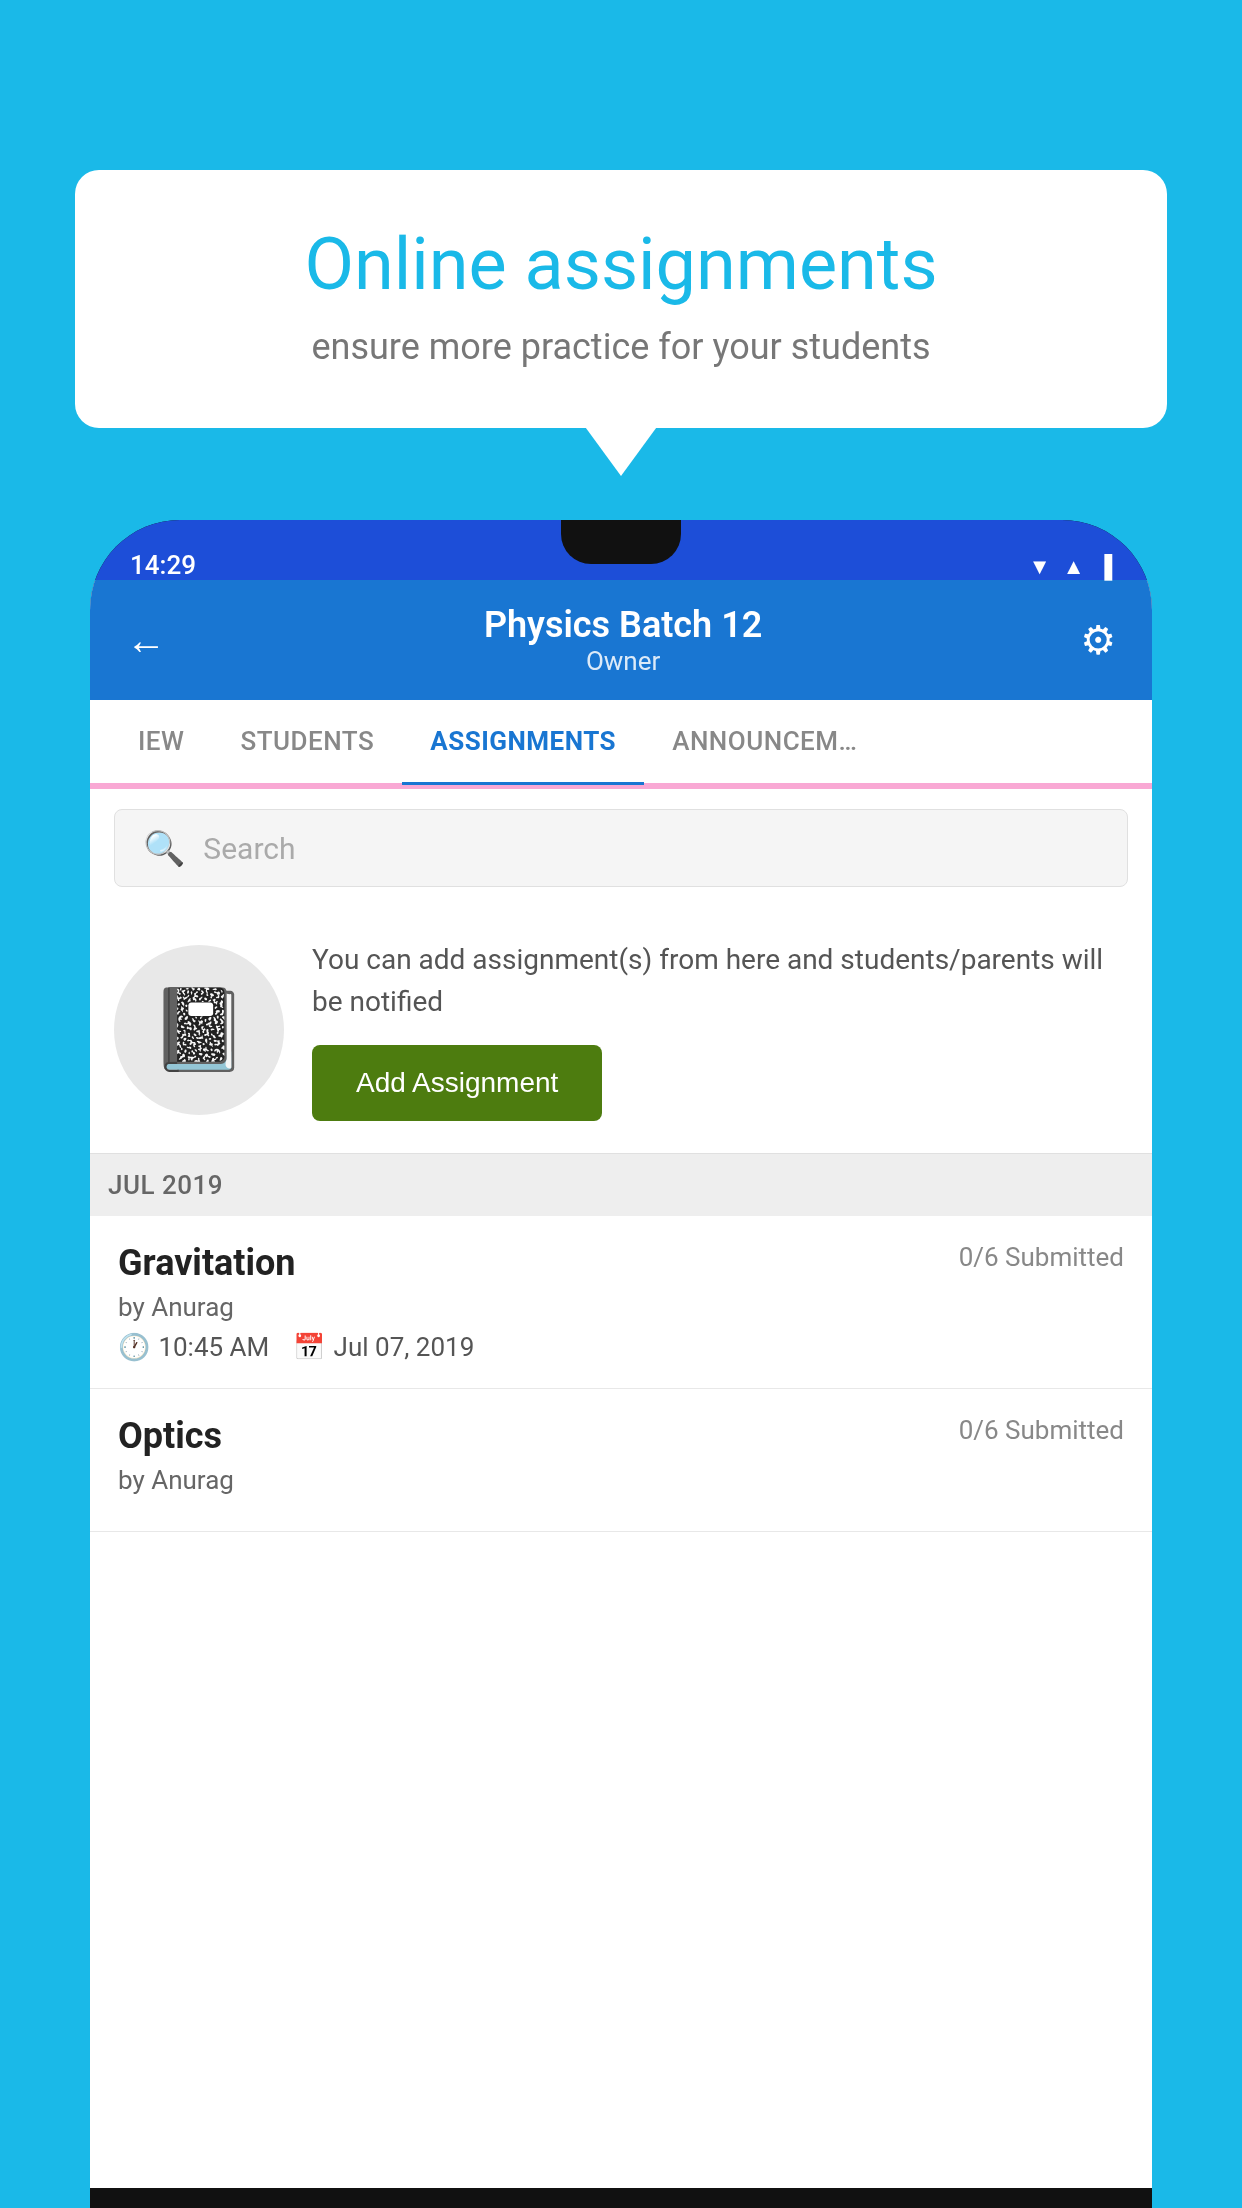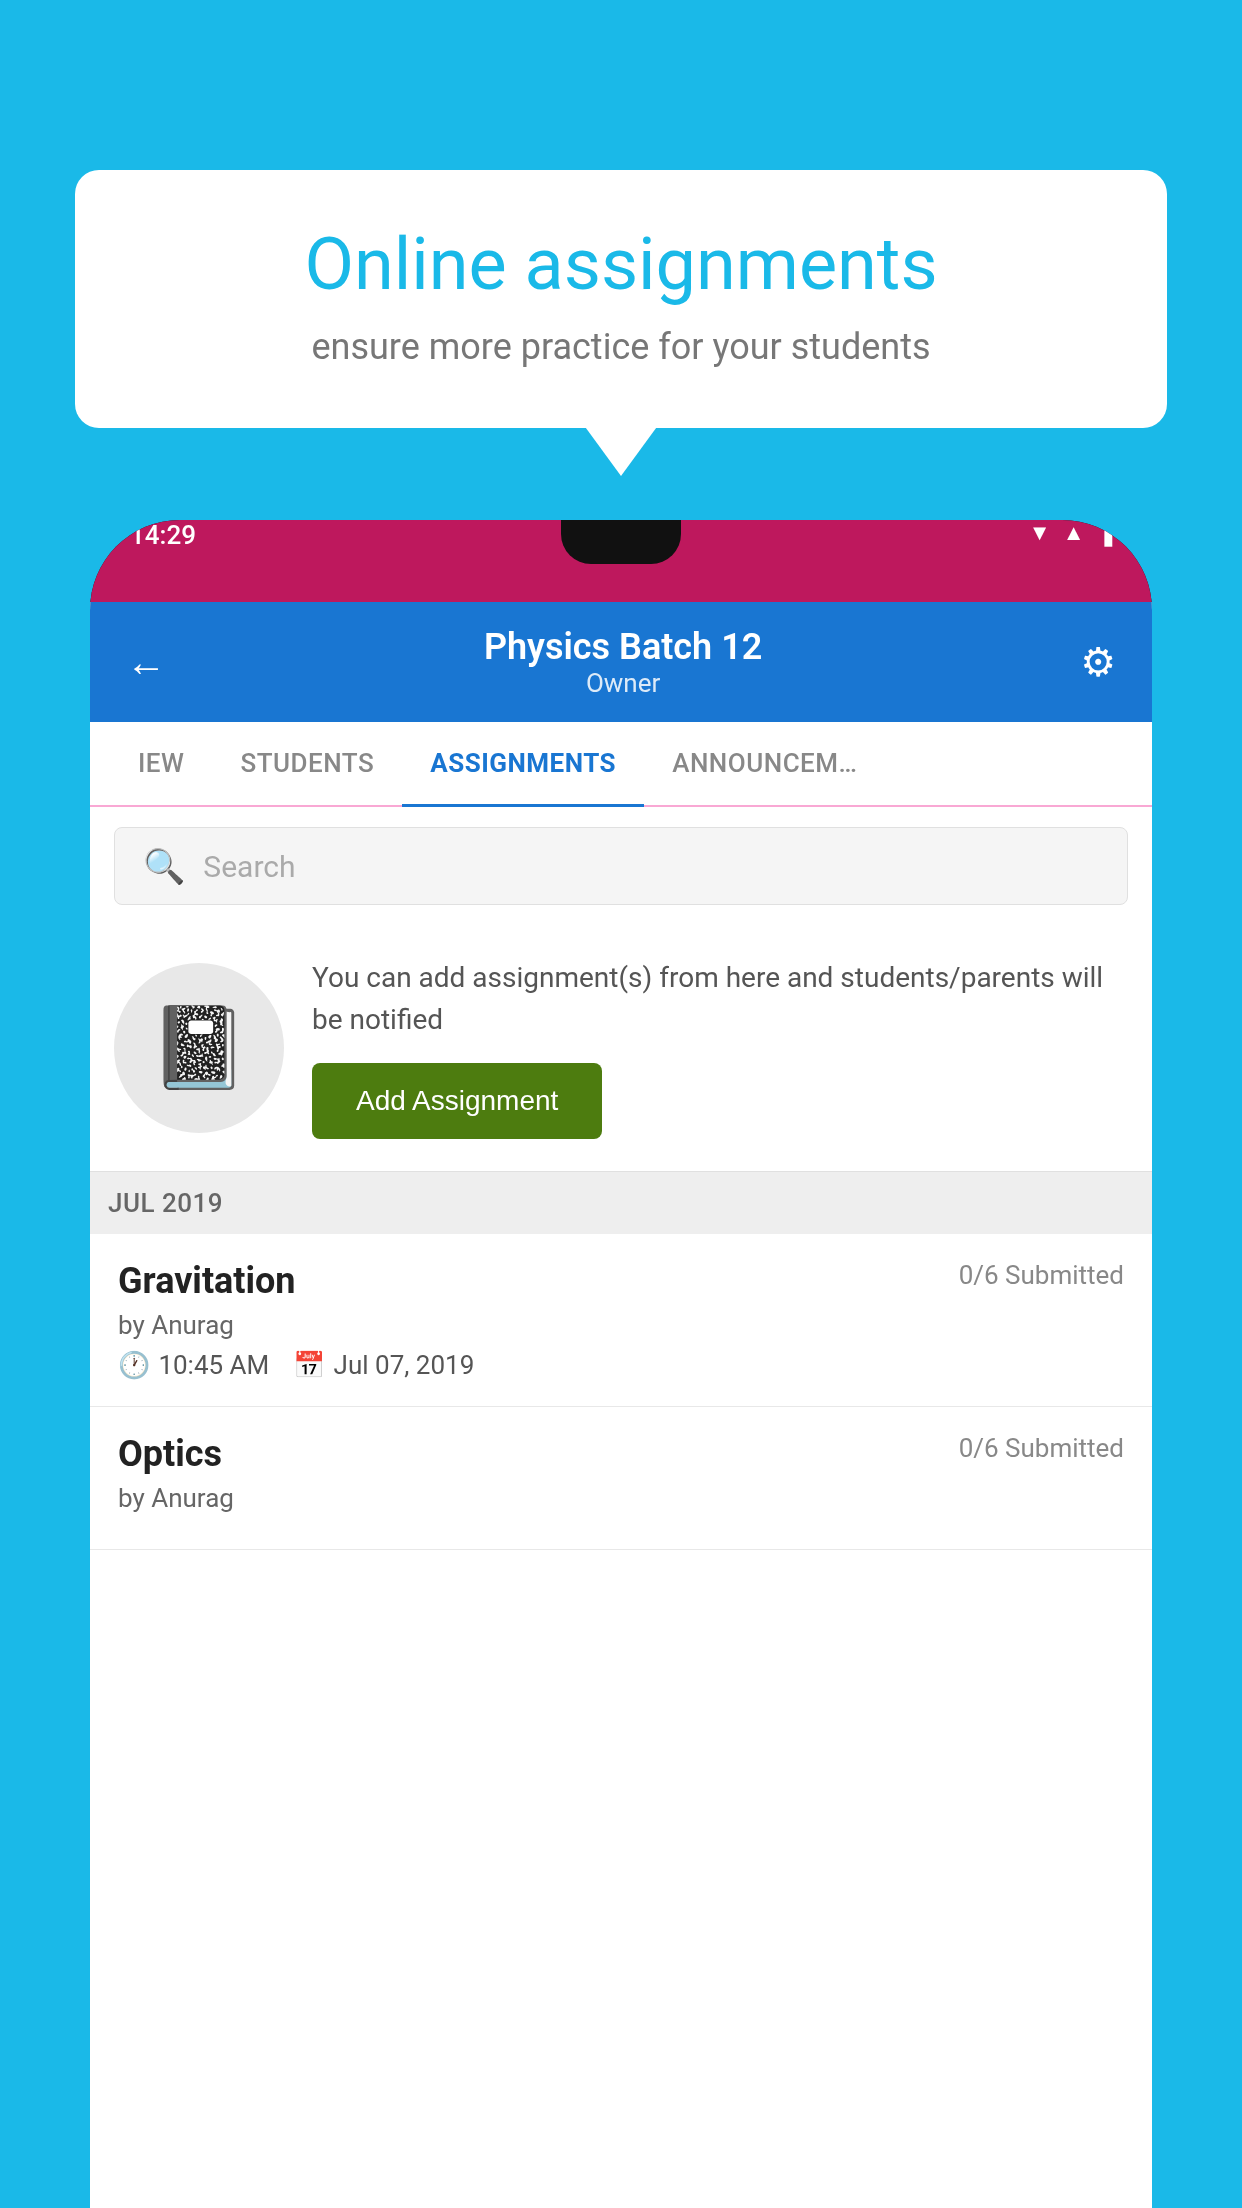--- a/index.html
+++ b/index.html
@@ -59,25 +59,25 @@
       left: 90px;
       right: 90px;
       bottom: 0;
       background: #111;
       border-radius: 90px 90px 0 0;
       overflow: hidden;
     }
 
     
     .phone-top-bar {
-      background: #be185d;
-      height: 82px;
+      background: #1d4ed8;
+      height: 60px;
       position: relative;
       display: flex;
-      align-items: flex-start;
+      align-items: flex-end;
       justify-content: space-between;
       padding: 0 40px;
     }
 
     .status-time {
       color: white;
       font-size: 26px;
       font-weight: 500;
     }
 
@@ -138,21 +138,21 @@
 
     .header-gear {
       color: white;
       font-size: 40px;
     }
 
     
     .tabs-bar {
       display: flex;
       background: white;
-      border-bottom: 2px solid #f9a8d4;
+      border-bottom: 6px solid #f9a8d4;
       padding: 0 20px;
     }
 
     .tab-item {
       padding: 26px 28px;
       font-size: 26px;
       color: #888;
       font-weight: 500;
       letter-spacing: 0.5px;
       cursor: pointer;

